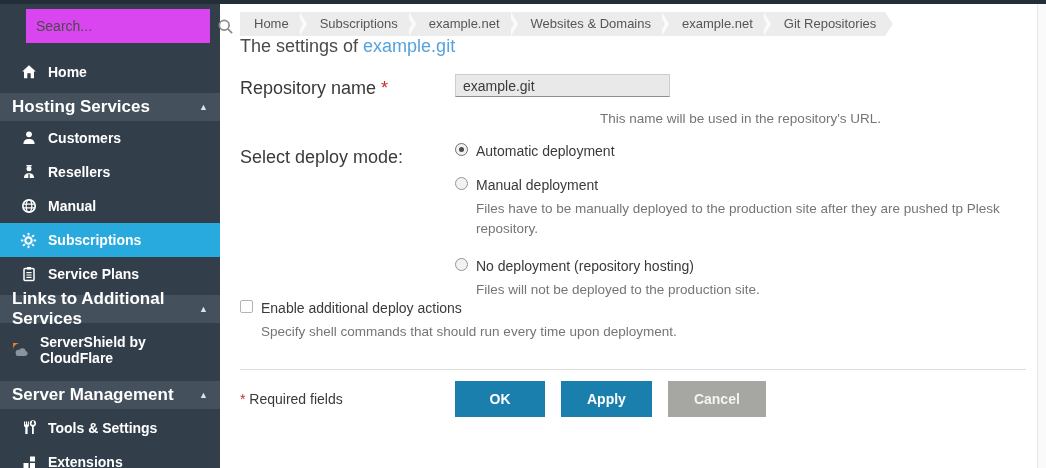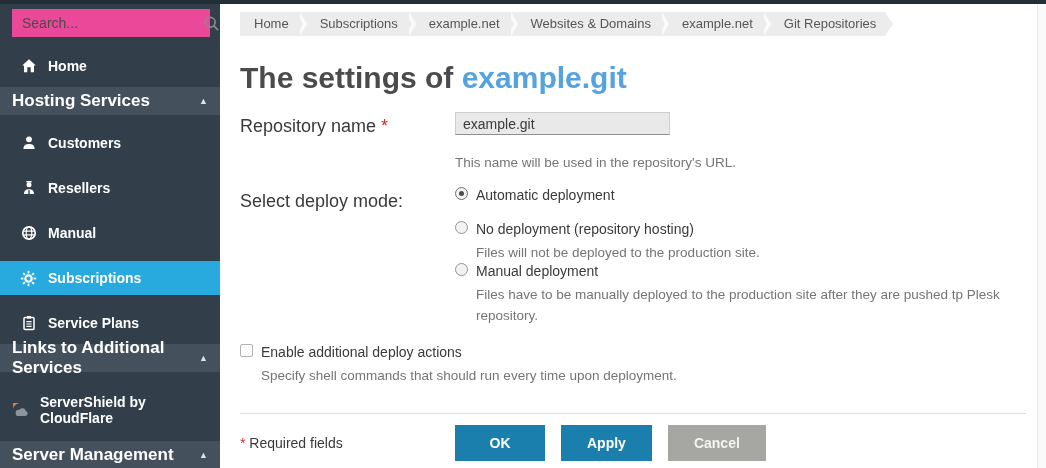--- a/index.html
+++ b/index.html
@@ -4,27 +4,27 @@
 <style>
   * { margin:0; padding:0; box-sizing:border-box; }
   html,body { width:1046px; height:468px; overflow:hidden; background:#fff;
               font-family:"Liberation Sans", sans-serif; }
 
   
   .topbar { position:absolute; top:0; left:0; width:1046px; height:4px; background:#232e39; z-index:30; }
 
   
   .sidebar { position:absolute; top:0; left:0; width:220px; height:468px; background:#323f4b; z-index:10; }
-  .search-box { margin:9px 10px 10px 12px; height:28px; background:#ec4899; display:flex; align-items:center; padding:0 8px 0 10px; }
+  .search-box { margin:9px 10px 10px 26px; height:34px; background:#d946ef; display:flex; align-items:center; padding:0 8px 0 10px; }
   .search-box input { border:none; outline:none; flex:1; font-size:14px; color:#3c3c3c;
                       font-family:"Liberation Sans", sans-serif; background:transparent; }
   .search-box input::placeholder { color:#4a4a4a; opacity:1; }
   .search-box svg { flex-shrink:0; }
 
-  .side-item { height:34px; display:flex; align-items:center; padding-left:20px; cursor:pointer;margin-top:11px; }
+  .side-item { height:34px; display:flex; align-items:center; padding-left:20px; cursor:pointer; }
   .side-item .ico { width:17px; height:17px; margin-right:11px; display:flex; align-items:center; justify-content:center; flex-shrink:0; }
   .side-item .lbl { color:#fff; font-size:14px; font-weight:600; line-height:1.15; }
   .side-item.selected { background:#28aade; }
   .side-item.tall { height:54px; align-items:center;padding-left:12px; }
   .side-item.tall .lbl { width:130px; }
 
   .side-header { height:28px; margin-top:4px; background:#44505c; display:flex; align-items:center;
                  justify-content:space-between; padding:0 12px; cursor:pointer; }
   .side-header .htxt { color:#fff; font-size:17px; font-weight:700; }
   .side-header .arrow { color:#dde3e8; font-size:9px; }
@@ -39,33 +39,33 @@
   .crumb.first { padding-left:14px; }
   .crumb-sep { width:13px; background:#ececec; position:relative; overflow:hidden; }
   .crumb-sep i { position:absolute; top:50%; transform:translateY(-50%); width:0; height:0;
                  border-top:12px solid transparent; border-bottom:12px solid transparent; }
   .crumb-sep i.w { left:2px;  border-left:7px solid #fbfbfb; }
   .crumb-sep i.g { left:-2px; border-left:7px solid #ececec; }
   .crumb-end { width:0; height:0; border-top:12px solid transparent; border-bottom:12px solid transparent;
                border-left:8px solid #ececec; }
 
   
-  .page-title { margin-top:25px; font-size:30px; font-weight:700; color:#4b4b4b; }
+  .page-title { margin-top:0; font-size:18px; font-weight:400; color:#4b4b4b; }
   .page-title .hl { color:#54a3de; }
 
   
   .form { margin-top:17px; }
   .form-row { display:flex; }
   .label-col { width:215px; flex-shrink:0; font-size:18px; color:#3a3a3a; padding-top:4px; }
   .req-star { color:#c9302c; }
   .field-col { flex:1; }
 
   .text-input { width:215px; height:23px; background:#e9e9e9; border:1px solid #cdcdcd; border-bottom-color:#8f8f8f;
                 font-size:14px; color:#3a3a3a; padding:0 7px; font-family:"Liberation Sans", sans-serif; outline:none; }
-  .help { margin-top:20px; font-size:13.5px; color:#757575; }
+  .help { margin-top:14px; font-size:13.5px; color:#757575;text-align:center; }
 
   .row-gap { height:17px; }
 
   .radio-opt { margin-bottom:18px; }
   .choice-line { display:flex; align-items:flex-start; cursor:pointer; }
   .radio { width:13px; height:13px; border-radius:50%; border:1px solid #949494; background:#f2f2f2;
            margin-right:8px; position:relative; flex-shrink:0; }
   .radio .dot { display:none; position:absolute; left:3px; top:3px; width:5px; height:5px; border-radius:50%; background:#4c4c4c; }
   .radio.checked { border-color:#6f6f6f; }
   .radio.checked .dot { display:block; }
@@ -287,36 +287,36 @@
 
         <div class="radio-opt">
           <div class="choice-line">
             <span class="radio checked">
                 <span class="dot"></span>
               </span>
             <span class="choice-lbl">Automatic deployment</span>
           </div>
         </div>
 
+        <div class="radio-opt">
+          <div class="choice-line">
+            <span class="radio"></span>
+            <span class="choice-lbl">Manual deployment</span>
+          </div>
+          <div class="opt-desc">Files have to be manually deployed to the production site after they are pushed tp Plesk repository.</div>
+        </div>
+
         <div class="radio-opt" style="margin-bottom:0;">
           <div class="choice-line">
             <span class="radio"></span>
             <span class="choice-lbl">No deployment (repository hosting)</span>
           </div>
           <div class="opt-desc">Files will not be deployed to the production site.</div>
         </div>
 
-        <div class="radio-opt">
-          <div class="choice-line">
-            <span class="radio"></span>
-            <span class="choice-lbl">Manual deployment</span>
-          </div>
-          <div class="opt-desc">Files have to be manually deployed to the production site after they are pushed tp Plesk repository.</div>
-        </div>
-
       </div>
     </div>
 
     <div class="chk-section">
       <div class="choice-line">
         <span class="checkbox"></span>
         <span class="choice-lbl">Enable additional deploy actions</span>
       </div>
       <div class="opt-desc">Specify shell commands that should run every time upon deployment.</div>
     </div>

